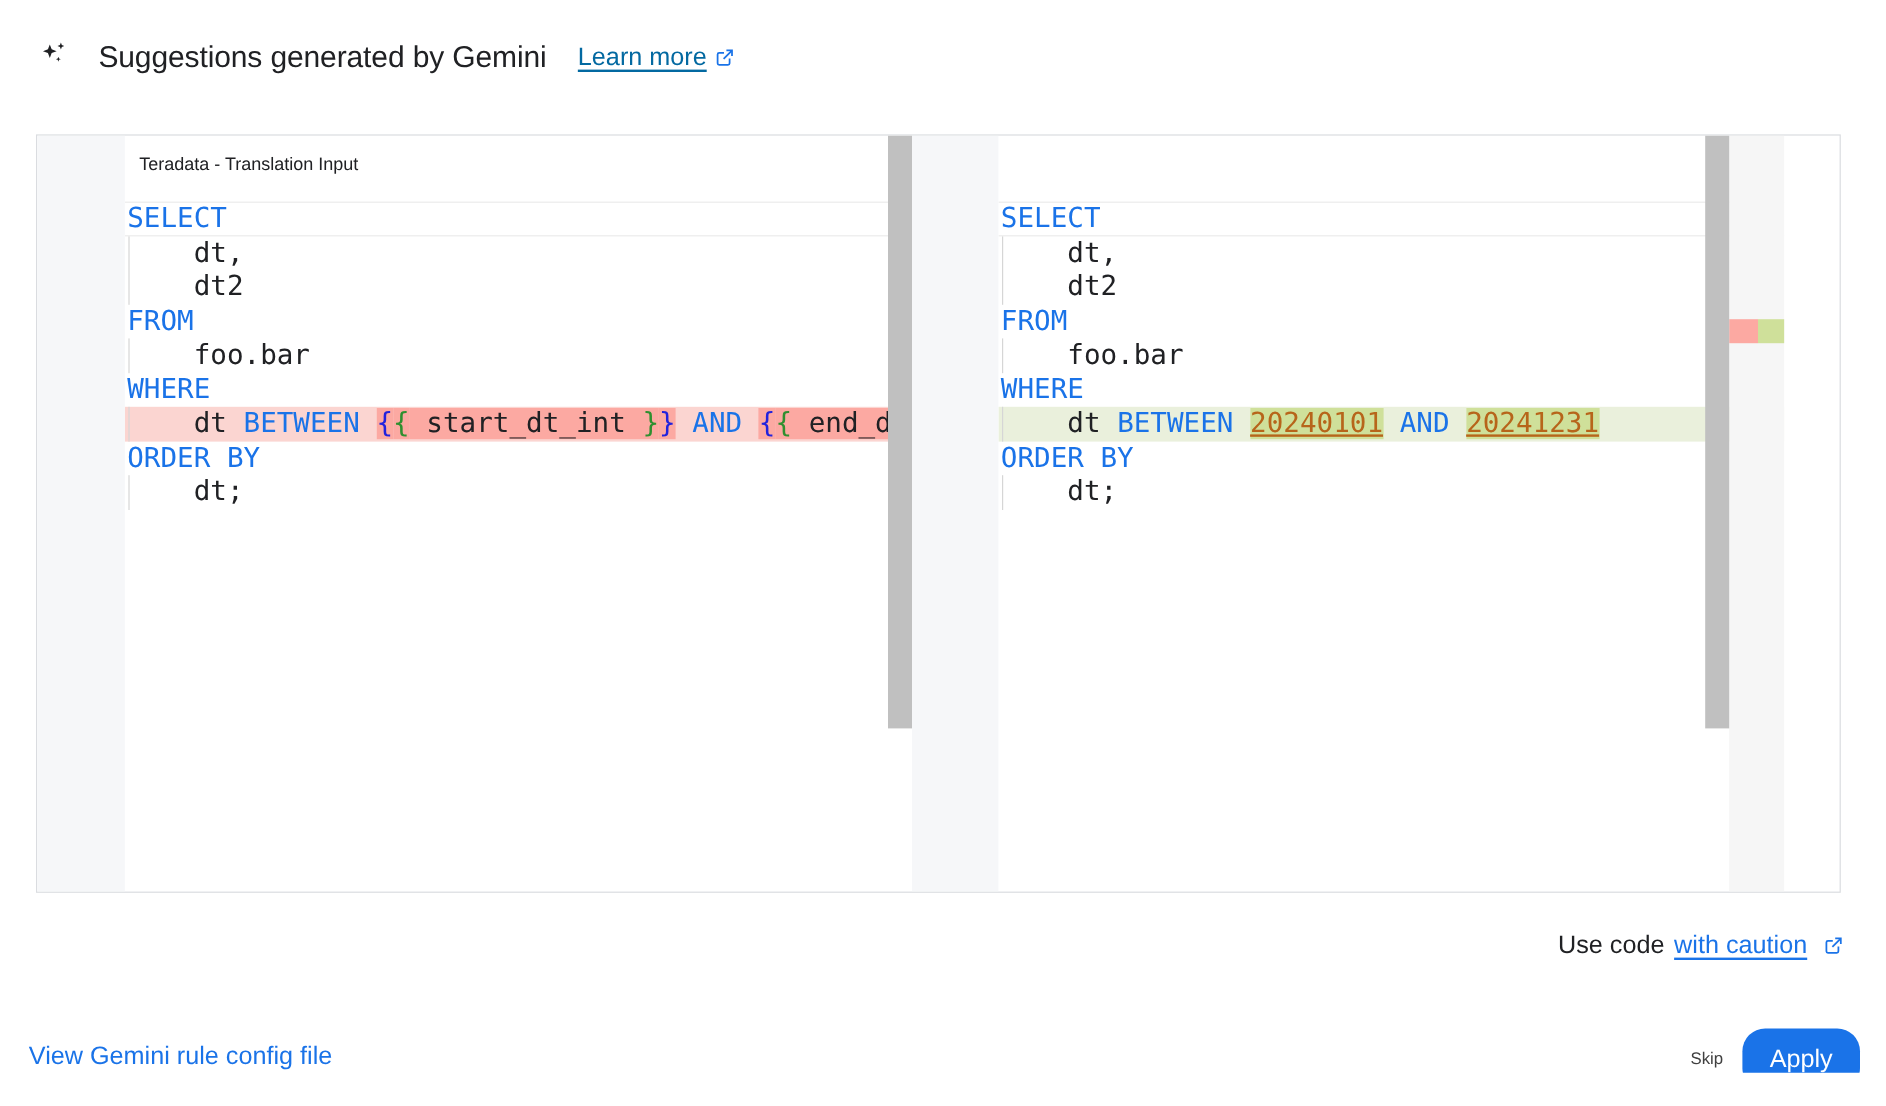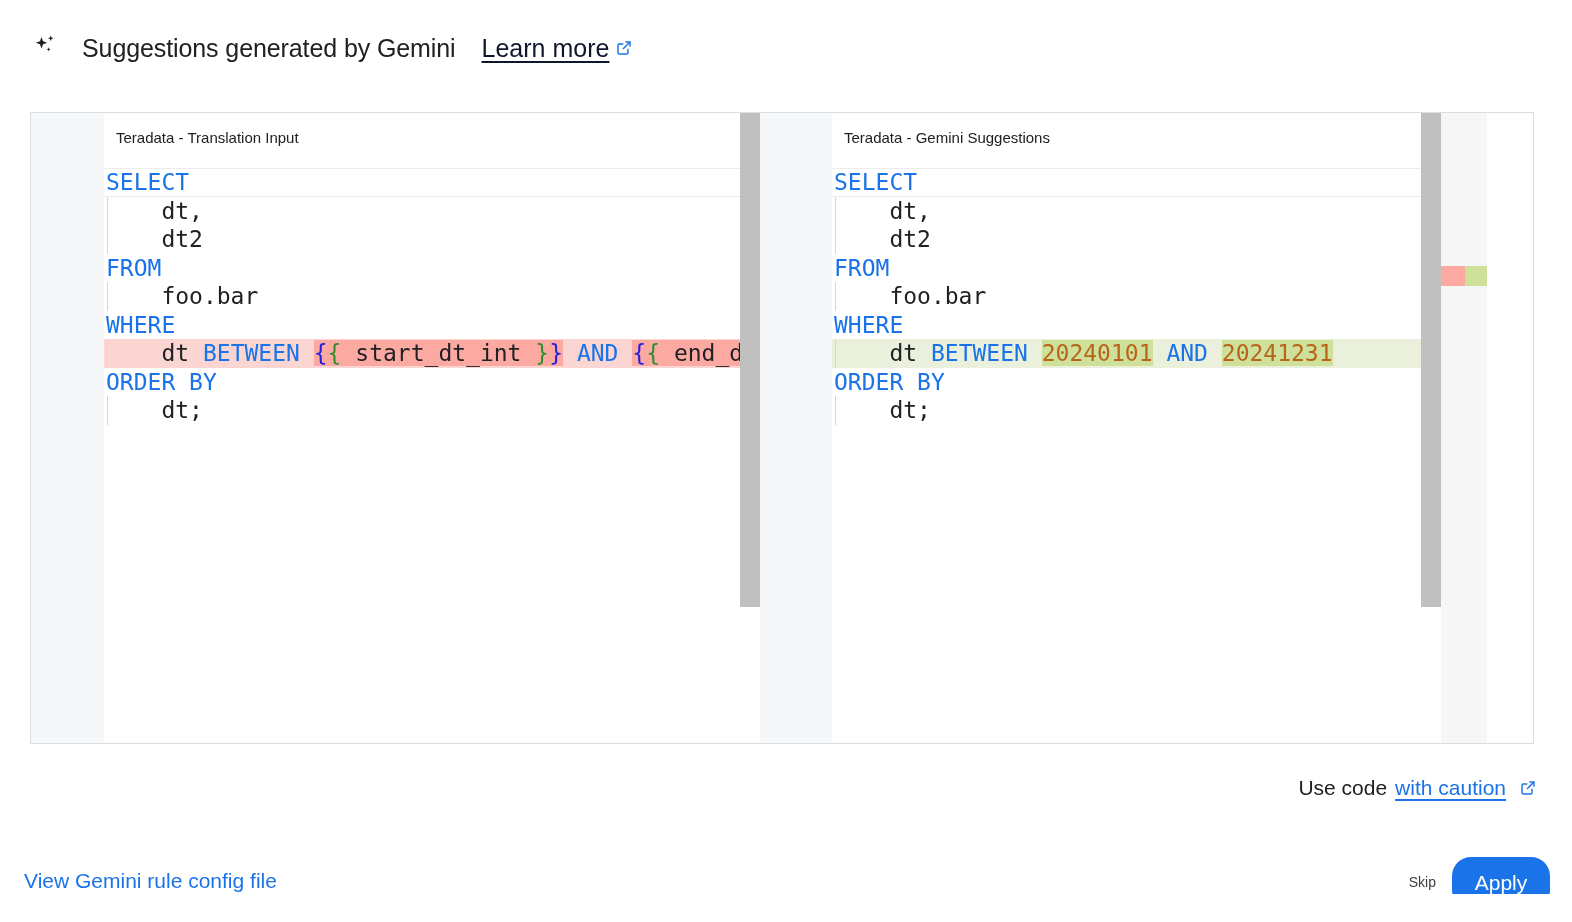--- a/index.html
+++ b/index.html
@@ -10,21 +10,21 @@
     -webkit-font-smoothing: antialiased;
   }
   #root { position: relative; width: 1572px; height: 894px; overflow: hidden; }
 
   
   .hdr { position: absolute; left: 30px; top: 26px; display: flex; align-items: center; height: 44px; }
   .spark-icon { width: 30px; height: 30px; margin-right: 22px; flex: none; display:block; }
   .hdr-title { font-size: 25px; color: #202124; letter-spacing: -0.1px; white-space: nowrap; }
   .learn-wrap { display: flex; align-items: center; margin-left: 26px; }
   .learn-link {
-    font-size: 25px; color: #0f172a; text-decoration: underline;
+    font-size: 21px; color: #0369a1; text-decoration: underline;
     text-underline-offset: 4px; text-decoration-thickness: 2px; cursor: pointer; white-space: nowrap;
   }
   .ext-icon { width: 16px; height: 16px; margin-left: 7px; display:block; }
 
   
   .diff-box {
     position: absolute; left: 30px; top: 112px; width: 1504px; height: 632px;
     border: 1px solid #dadce0; box-sizing: border-box; background: #ffffff;
     display: flex; overflow: hidden;
   }
@@ -61,21 +61,21 @@
   
   .row-del { background: #fbd5d1; }
   .row-add { background: #eaf0dc; }
 
   
   .tok-del { background: #fca9a2; }
   .tok-add { background: #cfe09a; }
 
   
   .kw  { color: #1a73e8; }
-  .num { color: #b7651a; }
+  .num { color: #b7651a; text-decoration: underline; }
   .brc1{ color: #2222dd; }
   .brc2{ color: #2f8f2f; }
   .plain { color: #202124; }
 
   
   .iguide { position: absolute; top: 0; bottom: 0; width: 1px; background: #d6d6d6; z-index: 1; }
 
   
   .vscroll {
     position: absolute; top: 0; bottom: 0; width: 20px; background: transparent; z-index: 8;
@@ -156,21 +156,20 @@
           </div>
         <div class="vscroll" style="right:0;">
           <div class="vthumb" style="top:0; height:494px;"></div>
         </div>
       </div>
     </div>
 
     <div class="pane pane-right">
       <div class="gutter-bg"></div>
       <div class="pane-body">
-        <div class="pane-title">Teradata - Gemini Suggestions</div>
         <div class="code-area" id="right-code">
             <div class="code-line line-active"><span class="code-text"><span class="kw">SELECT</span></span></div>
             <div class="code-line"><span class="iguide" style="left: 3px;"></span><span class="code-text"><span class="plain">    dt,</span></span></div>
             <div class="code-line"><span class="iguide" style="left: 3px;"></span><span class="code-text"><span class="plain">    dt2</span></span></div>
             <div class="code-line"><span class="code-text"><span class="kw">FROM</span></span></div>
             <div class="code-line"><span class="iguide" style="left: 3px;"></span><span class="code-text"><span class="plain">    foo.bar</span></span></div>
             <div class="code-line"><span class="code-text"><span class="kw">WHERE</span></span></div>
             <div class="code-line row-add"><span class="iguide" style="left: 3px;"></span><span class="code-text"><span class="plain">    dt </span><span class="kw">BETWEEN</span><span class="plain"> </span><span class="num tok-add">20240101</span><span class="plain"> </span><span class="kw">AND</span><span class="plain"> </span><span class="num tok-add">20241231</span></span></div>
             <div class="code-line"><span class="code-text"><span class="kw">ORDER BY</span></span></div>
             <div class="code-line"><span class="iguide" style="left: 3px;"></span><span class="code-text"><span class="plain">    dt;</span></span></div>

